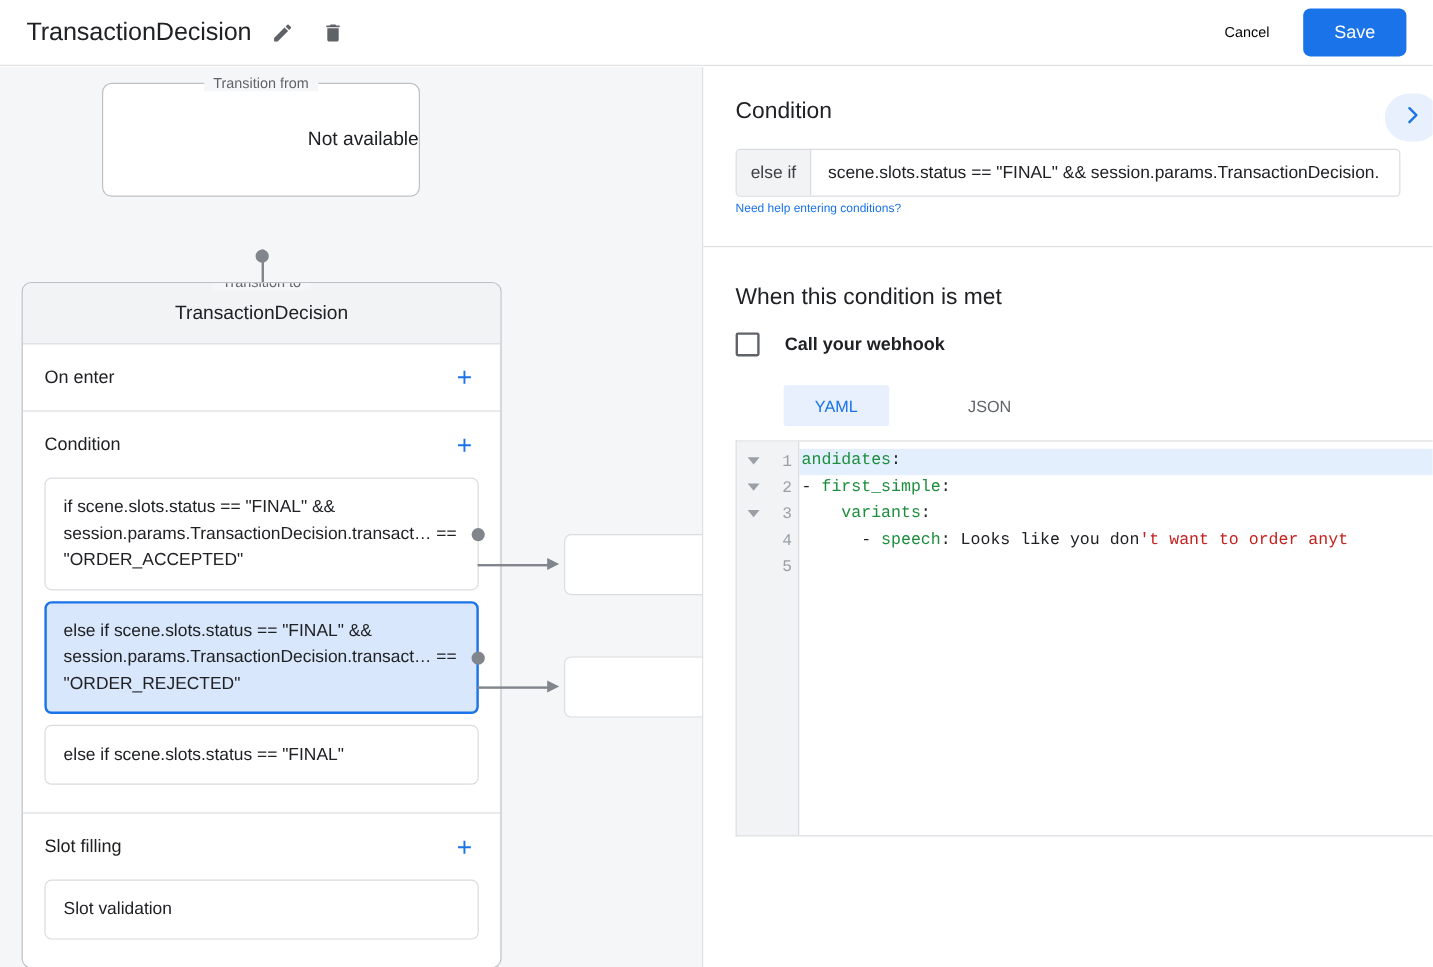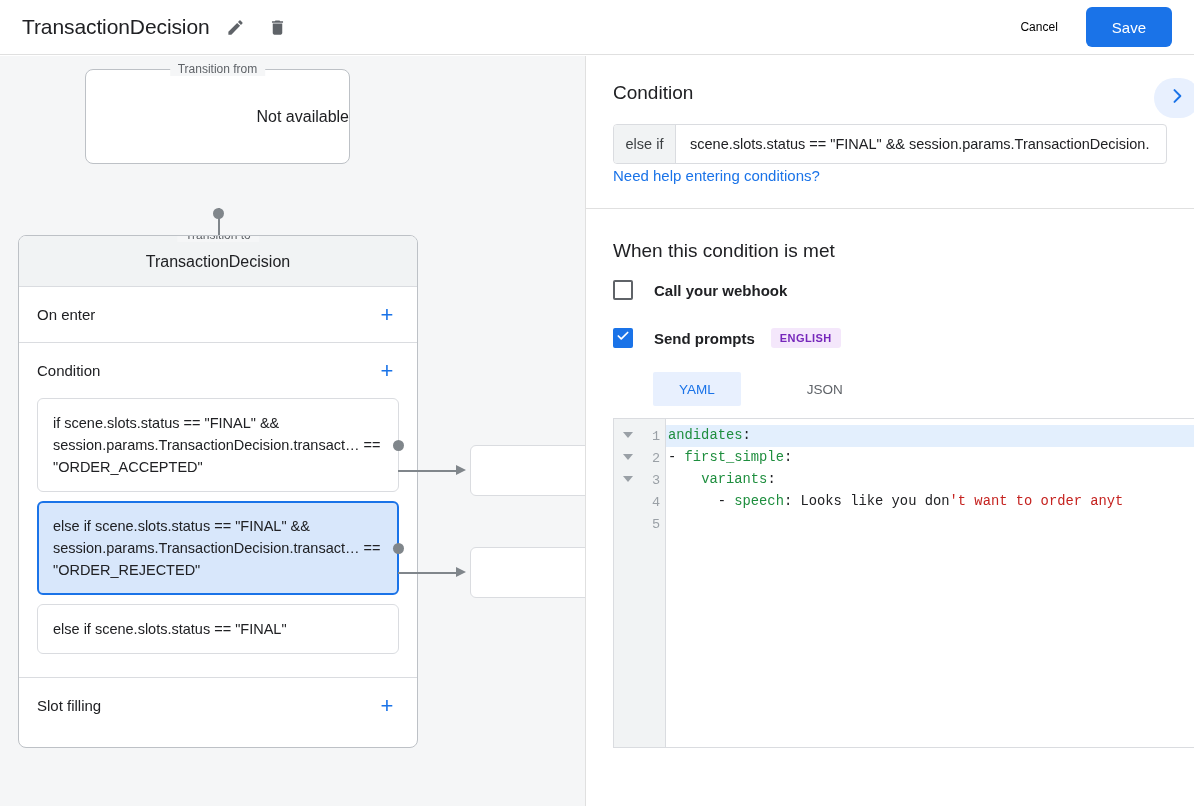--- a/index.html
+++ b/index.html
@@ -157,21 +157,21 @@
     display: flex; align-items: center; justify-content: center;
     font-size: 14.5px; color: #3c4043; flex: 0 0 62px;
   }
   .cond-value {
     flex: 1 1 auto; border: none; outline: none; padding: 0 14px;
     font-size: 14.5px; color: #202124; font-family: "Liberation Sans", sans-serif;
     background: transparent; white-space: nowrap; overflow: hidden;
     display: flex; align-items: center;
   }
   .help-link {
-    display: inline-block; margin-top: 3px; font-size: 15px; color: #1a73e8;
+    display: inline-block; margin-top: 3px; font-size: 10px; color: #1a73e8;
     text-decoration: none; cursor: pointer;
   }
   .rp-divider { border-top: 1px solid #e0e0e0; margin-top: 23px; }
 
   .rp-h2 { font-size: 19px; color: #202124; margin-top: 31px; font-weight: 400; }
   .check-row { display: flex; align-items: center; margin-top: 18px; }
   .checkbox {
     width: 20px; height: 20px; border: 2px solid #5f6368; border-radius: 2px;
     background: #fff; cursor: pointer; flex: 0 0 20px;
   }
@@ -304,20 +304,23 @@
         <div class="cond-item">
           <span>else if scene.slots.status == "FINAL"</span>
         </div>
       </div>
 
       <div class="section">
         <div class="section-head">
           <span class="section-title">Slot filling</span>
           <span class="plus-btn">+</span>
         </div>
+        <div class="cond-item">
+          <span>Slot validation</span>
+        </div>
 
       </div>
     </div>
 
     <div class="conn" style="left:398px; top:414px; width:60px;"></div>
     <div class="conn-head" style="left:456px; top:409px;"></div>
     <div class="stub-box" style="left:470px; top:389px;"></div>
 
     <div class="conn" style="left:398px; top:516px; width:60px;"></div>
     <div class="conn-head" style="left:456px; top:511px;"></div>
@@ -350,31 +353,20 @@
     <div class="rp-divider"></div>
 
     <div class="rp-section">
       <div class="rp-h2">When this condition is met</div>
 
       <div class="check-row">
         <div class="checkbox"></div>
         <span class="check-label">Call your webhook</span>
       </div>
 
-      <div class="check-row" style="margin-top:28px;">
-        <div class="checkbox checked">
-          <span>
-            <svg width="14" height="14" viewBox="0 0 24 24" fill="none" stroke="#ffffff" stroke-width="3" stroke-linecap="round" stroke-linejoin="round">
-              <polyline points="20 6 9 17 4 12"></polyline>
-            </svg>
-          </span>
-        </div>
-        <span class="check-label">Send prompts</span>
-        <span class="lang-badge">ENGLISH</span>
-      </div>
 
 
       <div class="tabs">
         <div class="tab active">YAML</div>
         <div class="tab">JSON</div>
       </div>
     </div>
 
     <div class="editor">
       <div class="gutter" id="gutter">

